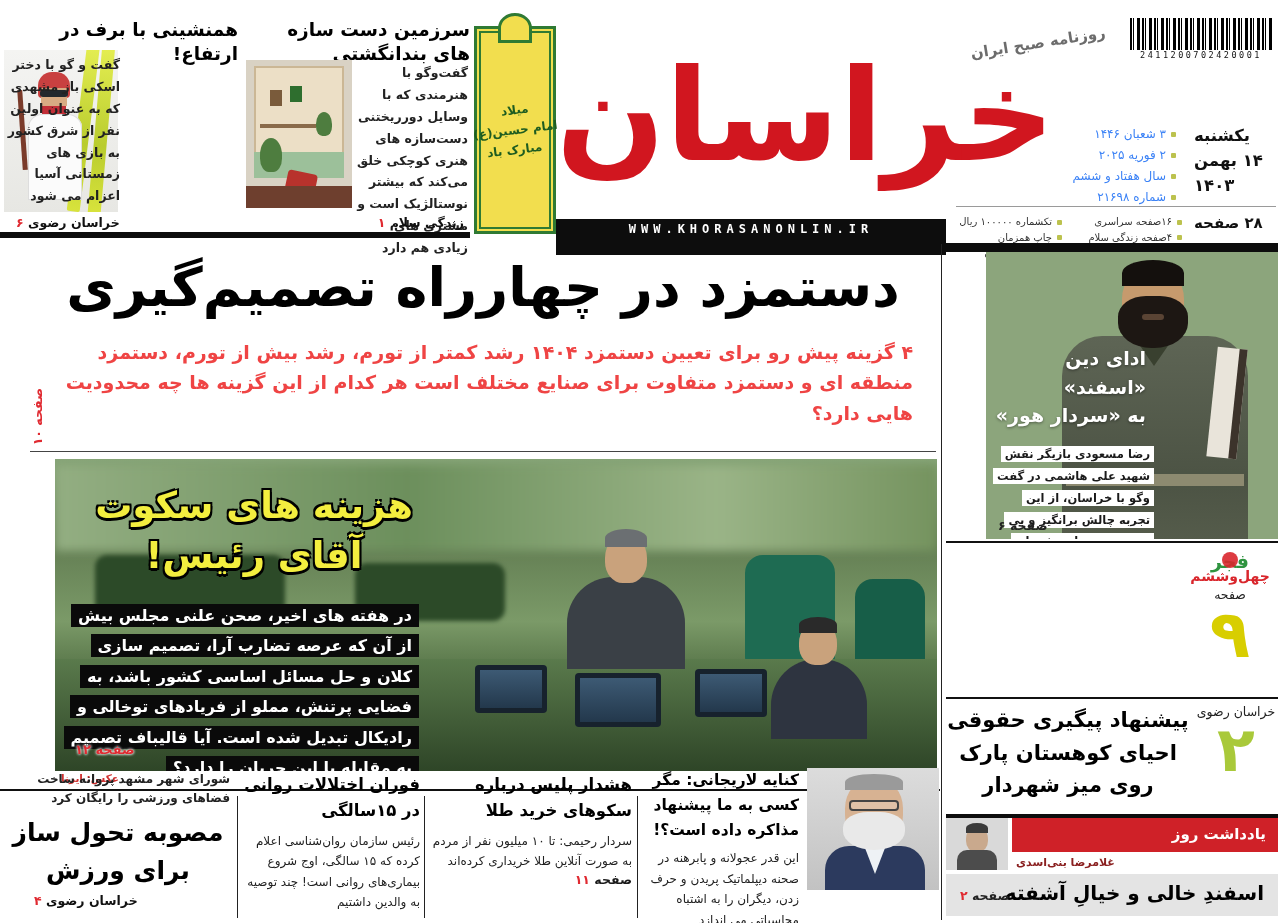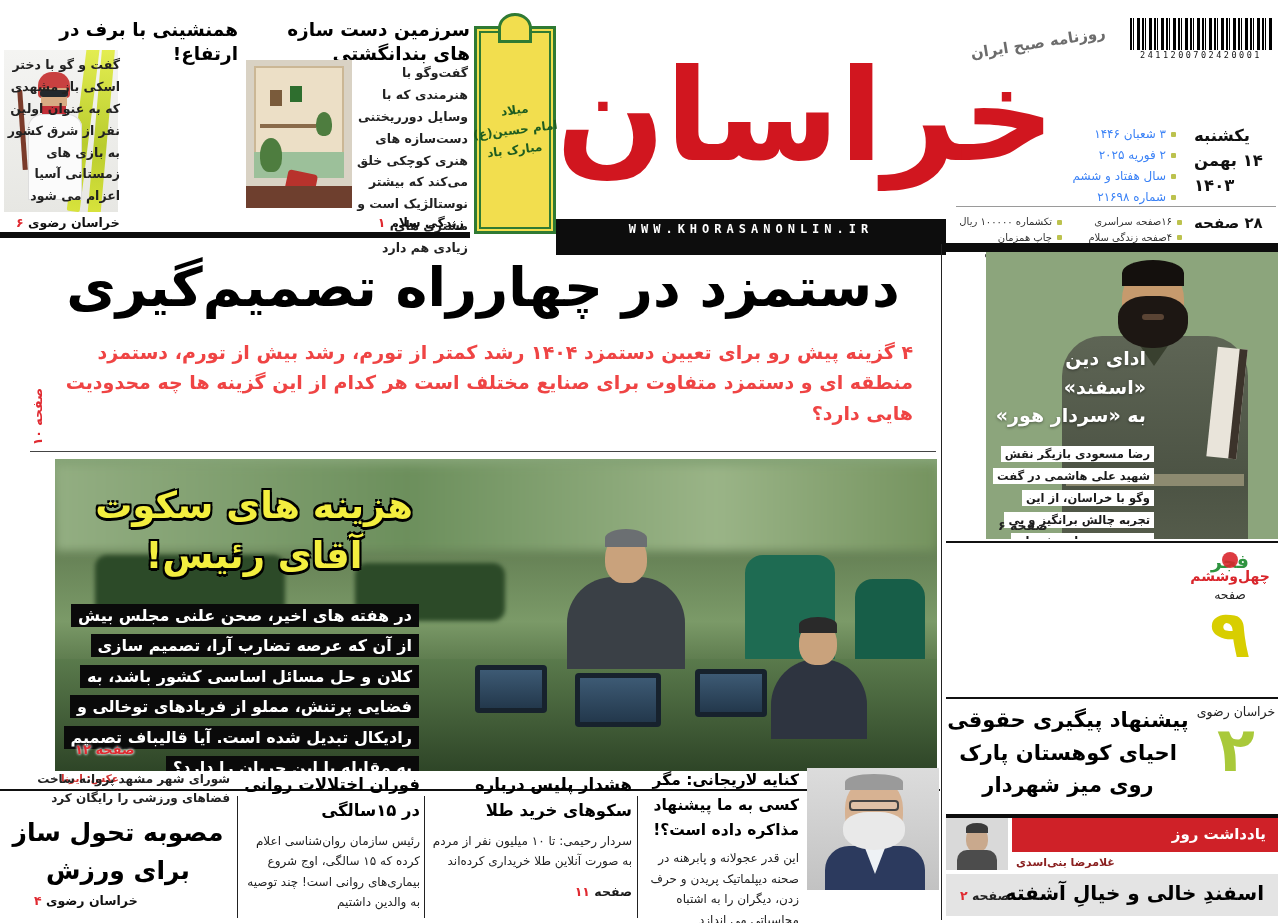--- a/index.html
+++ b/index.html
@@ -137,21 +137,21 @@
   .note-author { position:absolute; top:42px; left:70px; font-size:11px; font-weight:bold; color:#8a2020; }
   .note-box { position:absolute; top:60px; left:0; right:0; height:42px; background:#e4e4e4; }
   .note-title { position:absolute; right:14px; top:7px; font-size:20px; font-weight:bold; color:#000; }
   .note-page { position:absolute; left:14px; top:14px; font-size:12.5px; font-weight:bold; color:#222; }
 
   
   .b-rule-v { top:796px; height:122px; }
   .b-art { position:absolute; top:768px; height:126px; }
   .b-title { font-size:16.5px; font-weight:bold; color:#000; text-align:right; line-height:1.6; }
   .b-body { margin-top:6px; font-size:12px; color:#222; text-align:right; line-height:1.7; }
-  .b-page { margin-top:12px; text-align:right; }
+  .b-page { margin-top:0; text-align:right; }
 
   .larijani { left:641px; width:298px; display:flex; gap:8px; flex-direction:row; }
   .lar-photo { width:132px; height:122px; background:linear-gradient(180deg,#dcdcdc,#c2c2c2); position:relative; overflow:hidden; flex:none; }
   .lar-head { position:absolute; left:38px; top:10px; width:58px; height:66px; background:#d7b292; border-radius:46% 46% 44% 44%; }
   .lar-hair { position:absolute; left:38px; top:6px; width:58px; height:16px; background:#9a9a9a; border-radius:50% 50% 0 0; }
   .lar-beard { position:absolute; left:36px; top:44px; width:62px; height:38px; background:#e9e9e9; border-radius:40% 40% 50% 50%; }
   .lar-glass { position:absolute; left:42px; top:32px; width:50px; height:11px; border:2px solid #444; border-radius:4px; background:rgba(255,255,255,.2); }
   .lar-suit { position:absolute; left:18px; top:78px; width:100px; height:46px; background:#2c3a5e; border-radius:24px 24px 0 0; }
   .lar-shirt { position:absolute; left:58px; top:80px; width:20px; height:26px; background:#eef2f5; clip-path:polygon(0 0,100% 0,50% 100%); }
   .lar-text { flex:1; }

